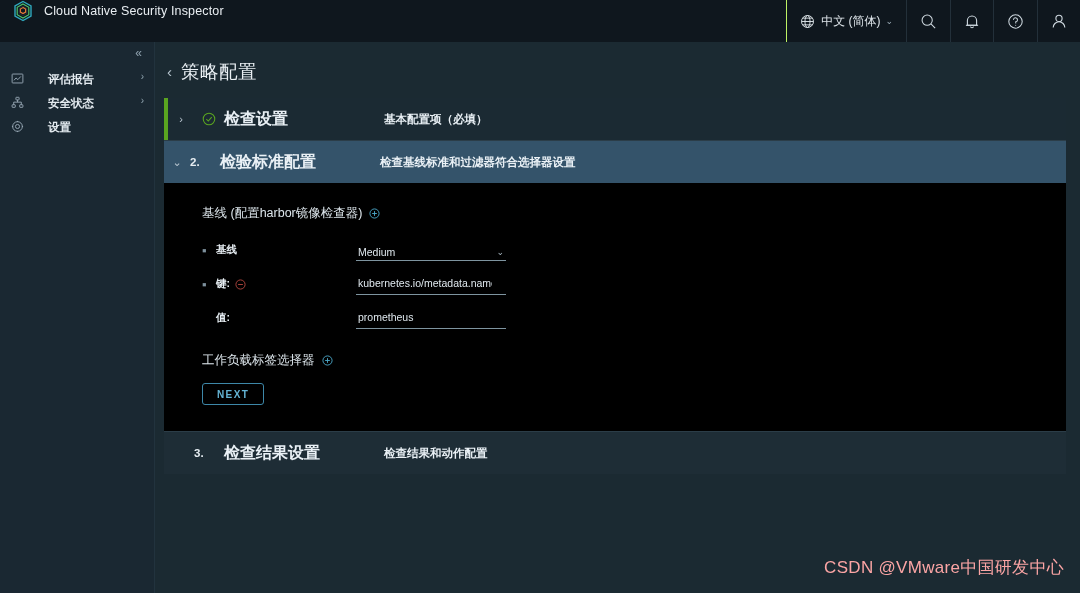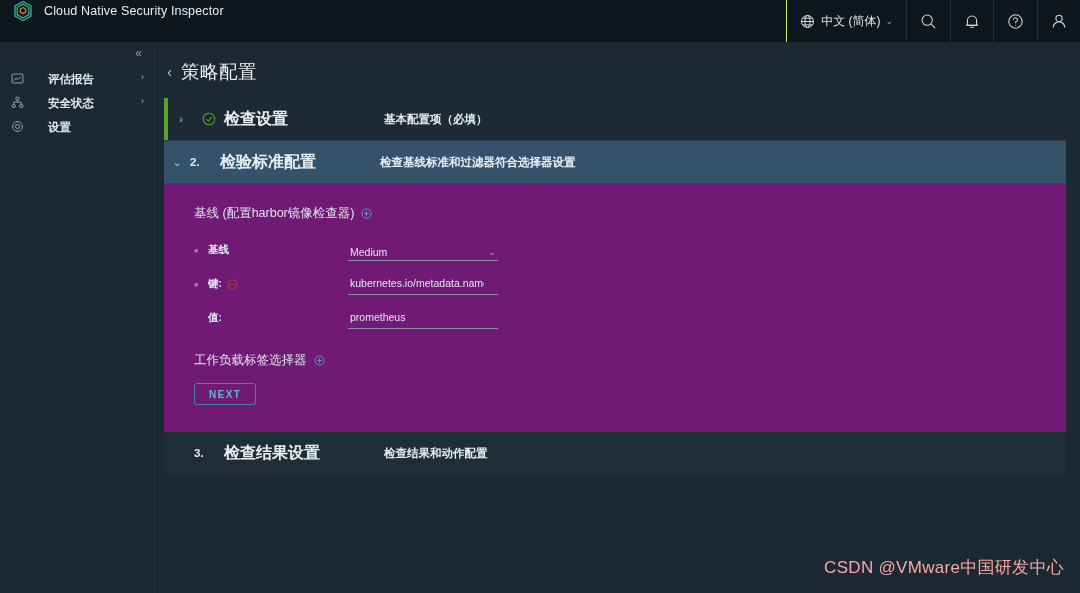--- a/index.html
+++ b/index.html
@@ -75,21 +75,21 @@
   .acc-row.is-active { background: #34536a; }
   .acc-row.is-plain { background: #1e2d36; border-left: 4px solid transparent; }
   .acc-divider { height: 1px; background: #2b3d48; margin: 0; }
 
   .acc-toggle { width: 26px; text-align: center; color: #b9c6d0; font-size: 11px; }
   .acc-status { width: 30px; display: flex; align-items: center; justify-content: center; }
   .acc-num { width: 30px; color: #e7eef3; font-size: 11.5px; font-weight: bold; }
   .acc-name { width: 160px; color: #eaf1f6; font-size: 16px; font-weight: bold; }
   .acc-desc { color: #eaf1f6; font-size: 11.5px; font-weight: bold; }
 
-  .acc-body { background: #701a75; padding: 22px 0 26px 0; }
+  .acc-body { background: #000000; padding: 22px 0 26px 8px; }
 
   .group-title {
     display: flex; align-items: center; gap: 7px;
     color: #dde6ec; font-size: 12.5px; padding-left: 30px; margin-bottom: 14px;
   }
   .plus-icon { color: #4ba8c9; }
   .plus-icon svg { display: block; }
 
   .field-row {
     display: flex; align-items: center; padding-left: 30px; height: 28px; margin-bottom: 6px;

